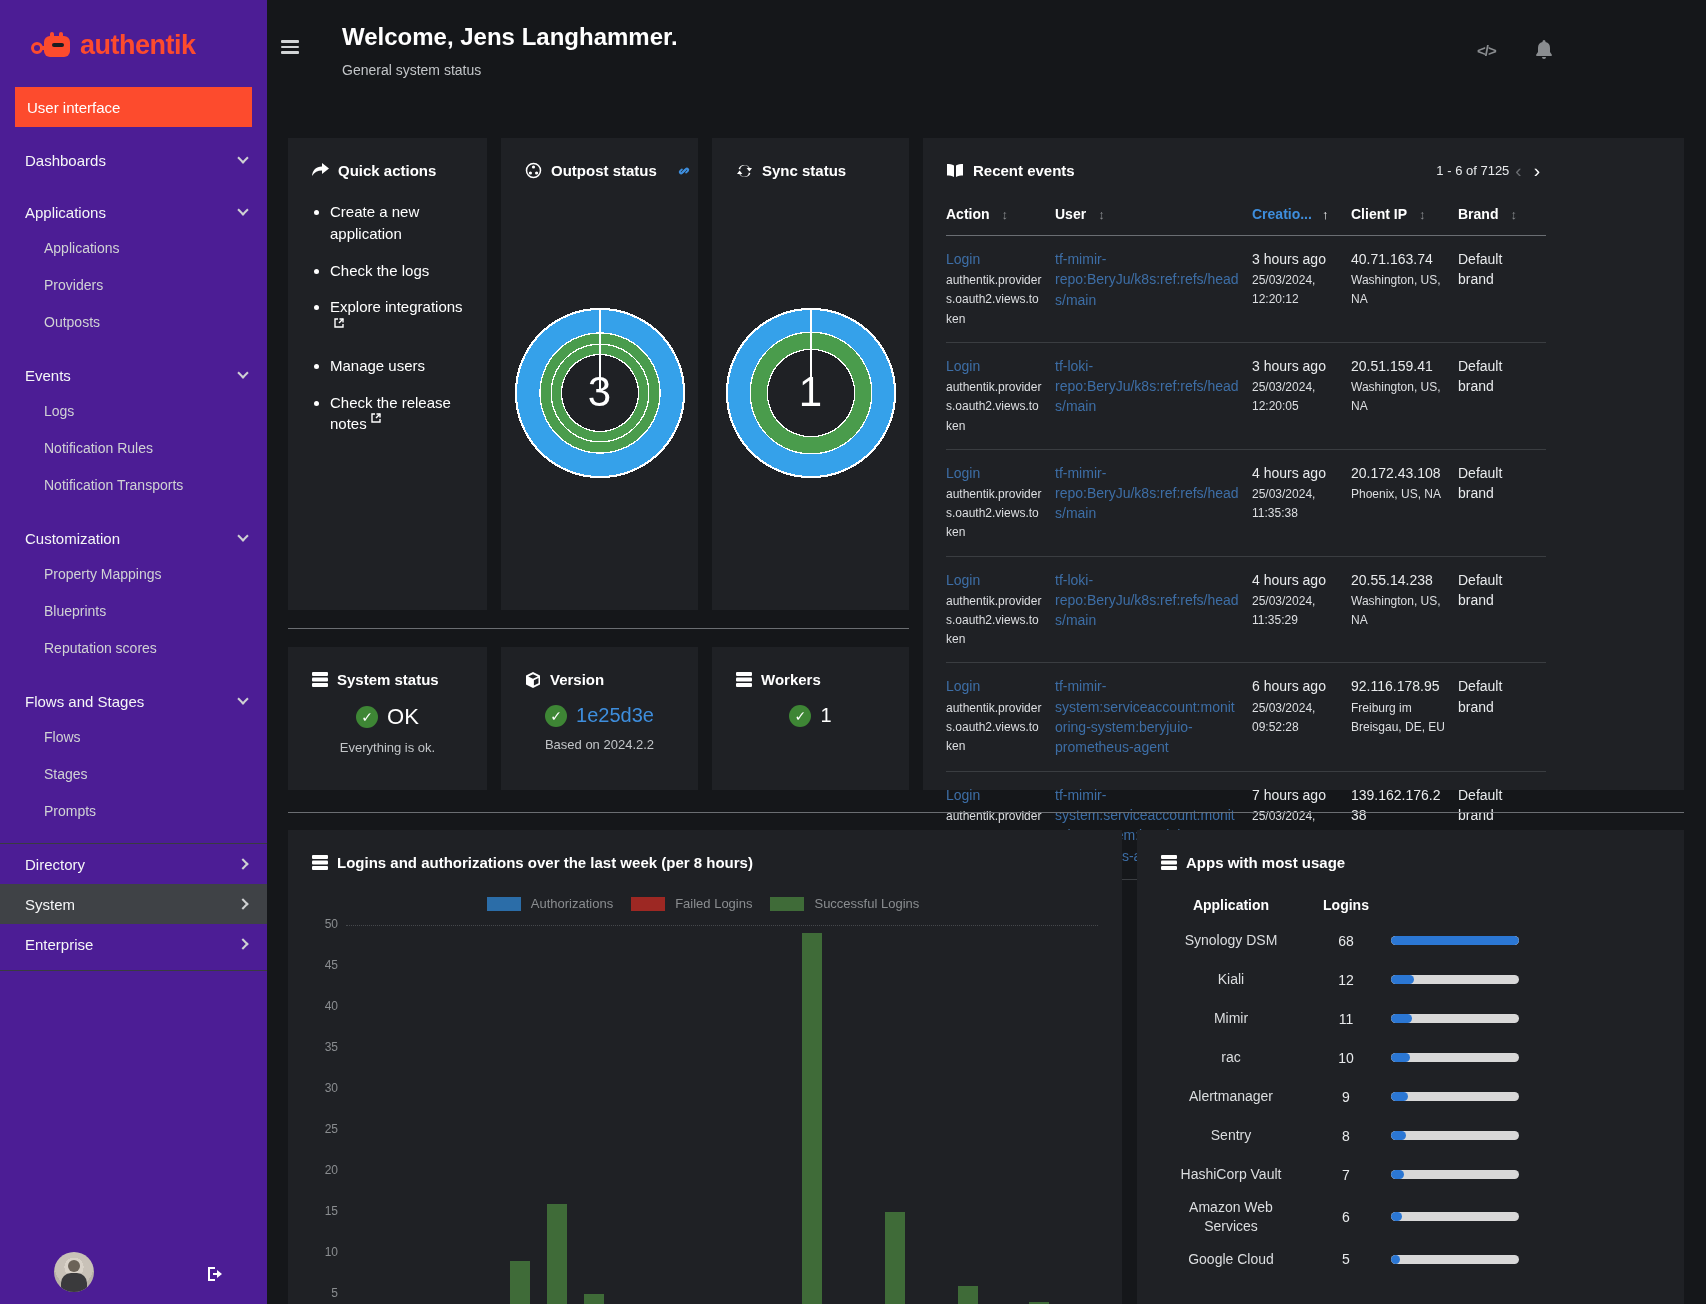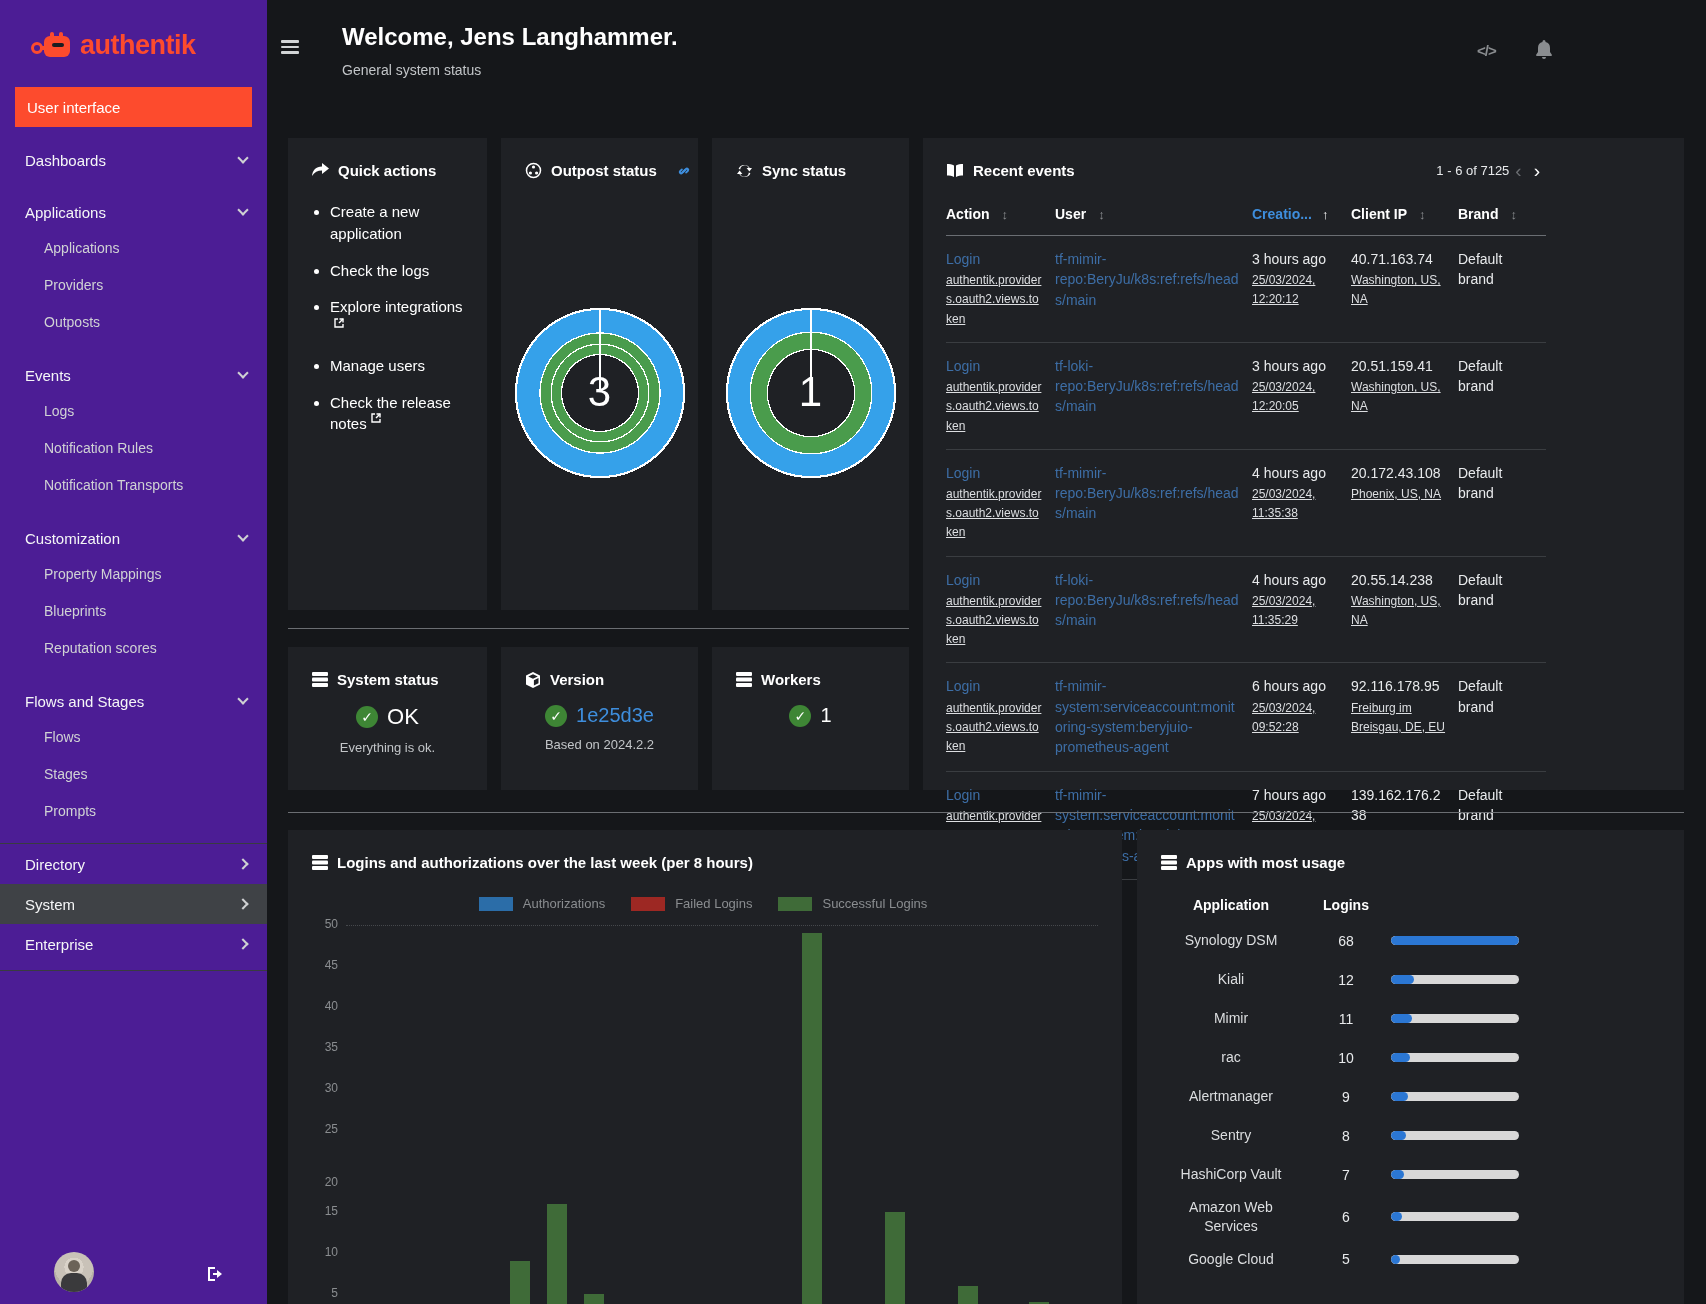--- a/index.html
+++ b/index.html
@@ -95,33 +95,33 @@
   .pg-btn.disabled { color:#6a6d71; }
   .ev-grid { display:grid; grid-template-columns:109px 197px 99px 107px 88px; width:600px; }
   .ev-colhead { margin-top:26px; border-bottom:1px solid #6a6e73; padding-bottom:13px; }
   .ev-colhead > div { font-size:14px; font-weight:700; color:#fff; cursor:pointer; }
   .sort-ico { color:#8a8d90; font-weight:400; margin-left:12px; font-size:13px; }
   .col-sorted { color:#3e8edd !important; }
   .sort-active { color:#fff; margin-left:10px; font-size:13px; }
   .ev-row { border-bottom:1px solid #3a3d41; padding:13px 0; min-height:80px; }
   .ev-row > div { padding-right:12px; overflow-wrap:anywhere; }
   .cell-main { font-size:14px; color:#e8eaec; line-height:1.45; }
-  .cell-sub { font-size:12px; color:#dddfe2; line-height:1.6; margin-top:2px;text-decoration:underline; }
+  .cell-sub { font-size:12px; color:#dddfe2; line-height:1.6; margin-top:2px; }
   .lnk { color:#3d6ea6; cursor:pointer; }
   .ev-foot { width:600px; display:flex; justify-content:flex-end; margin-top:16px; }
 
   
   .stat-value { display:flex; align-items:center; justify-content:center; gap:9px; margin-top:16px; font-size:22px; color:#fff; }
   .stat-sub { text-align:center; font-size:13px; color:#c2c5c8; margin-top:10px; }
   .check { width:22px; height:22px; border-radius:50%; background:#3e8635; color:#fff; font-size:14px;
            display:inline-flex; align-items:center; justify-content:center; flex:none; }
   .blue-val { color:#3e8edd; cursor:pointer; }
 
   
-  .legend { position:absolute; left:0; right:4px; top:66px; display:flex; justify-content:center; gap:26px; }
+  .legend { position:absolute; left:0; right:4px; top:66px; display:flex; justify-content:center; gap:18px; }
   .legend-item { display:flex; align-items:center; gap:10px; font-size:13px; color:#8a8d90; }
   .legend-box { width:34px; height:14px; display:inline-block; }
   .chart-plot { position:absolute; left:58px; right:24px; top:95px; height:410px; }
   .chart-plot::before { content:''; position:absolute; left:0; right:0; top:0; border-top:1px dotted #45484c; }
   .ytick { position:absolute; left:-34px; width:26px; text-align:right; font-size:12px; color:#8a8d90; }
   .bar { position:absolute; bottom:0; width:20px; }
 
   
   .apps-table { margin:26px 24px 0 24px; }
   .apps-hdr, .apps-row { display:grid; grid-template-columns:140px 90px auto; align-items:center; }
@@ -628,21 +628,21 @@
           <span>Successful Logins</span>
         </span>
       </div>
     <div class="chart-plot">
         <div class="ytick" style="top: -8px;">50</div>
         <div class="ytick" style="top: 33px;">45</div>
         <div class="ytick" style="top: 74px;">40</div>
         <div class="ytick" style="top: 115px;">35</div>
         <div class="ytick" style="top: 156px;">30</div>
         <div class="ytick" style="top: 197px;">25</div>
-        <div class="ytick" style="top: 250px;">20</div>
+        <div class="ytick" style="top: 238px;">20</div>
         <div class="ytick" style="top: 279px;">15</div>
         <div class="ytick" style="top: 320px;">10</div>
         <div class="ytick" style="top: 361px;">5</div>
         <div class="bar" style="left: 21.8%; height: 73.8px; background: rgb(63, 107, 56);"></div>
         <div class="bar" style="left: 26.7%; height: 131.2px; background: rgb(63, 107, 56);"></div>
         <div class="bar" style="left: 31.7%; height: 41px; background: rgb(63, 107, 56);"></div>
         <div class="bar" style="left: 60.7%; height: 401.8px; background: rgb(63, 107, 56);"></div>
         <div class="bar" style="left: 71.7%; height: 123px; background: rgb(63, 107, 56);"></div>
         <div class="bar" style="left: 81.4%; height: 49.2px; background: rgb(63, 107, 56);"></div>
         <div class="bar" style="left: 90.8%; height: 32.8px; background: rgb(63, 107, 56);"></div>

